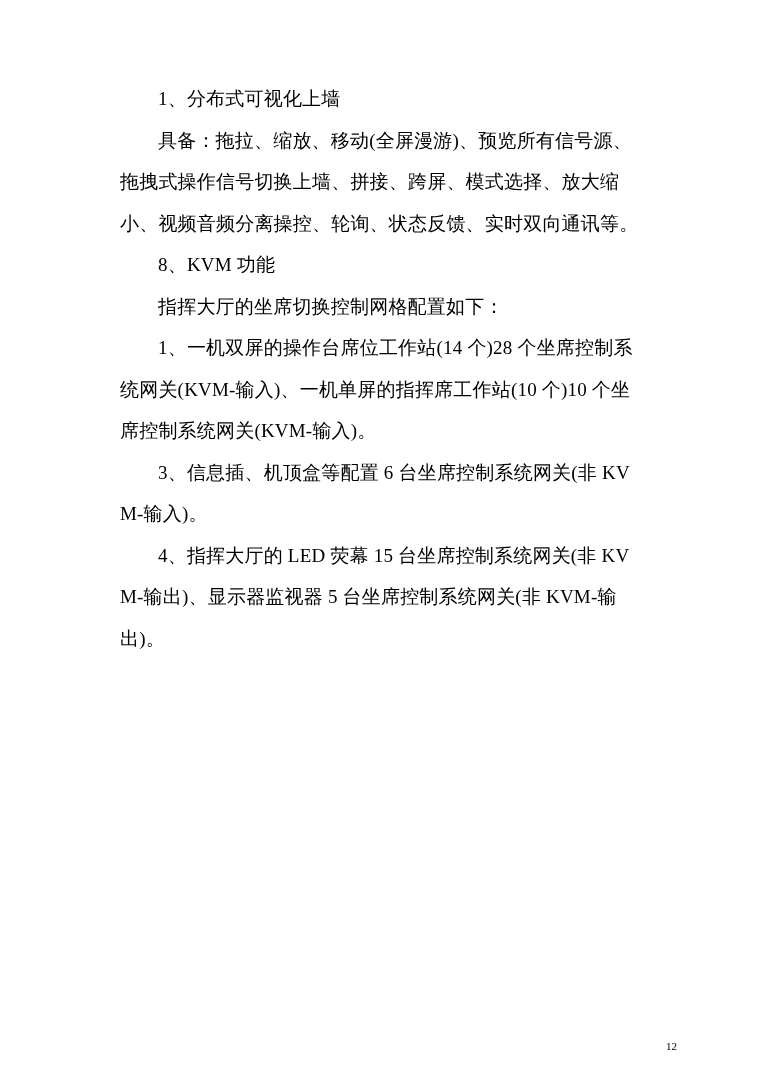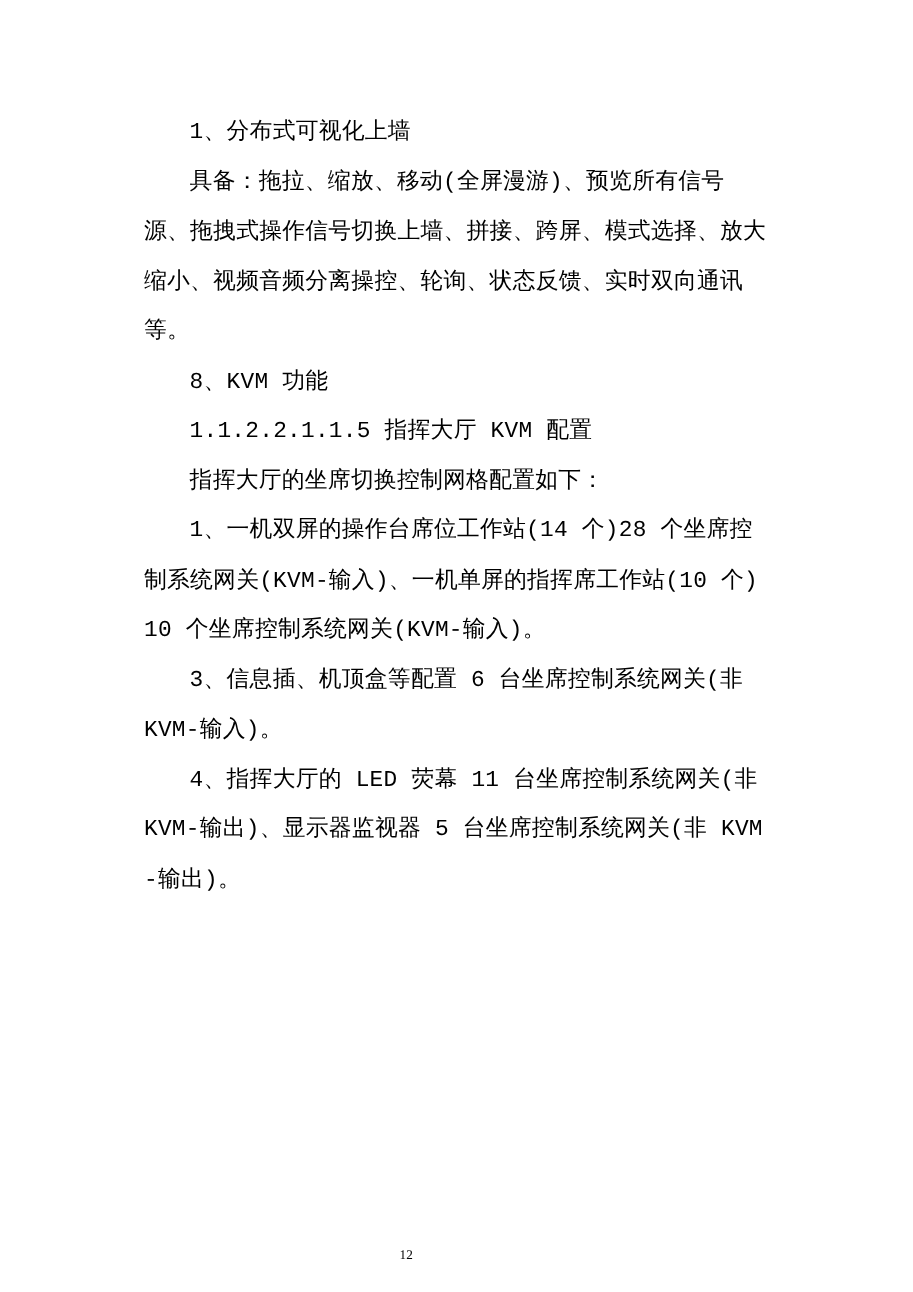--- a/index.html
+++ b/index.html
@@ -19,52 +19,50 @@
       position: absolute;
       left: 0;
       top: 0;
       width: 761px;
       height: 1077px;
       background: #ffffff;
     }
     .body-text {
       position: absolute;
       left: 120px;
-      top: 90px;
+      top: 78px;
       width: 520px;
-      font-family: Liberation Mono, monospace;
     }
     .para {
       margin: 0;
       font-size: 19px;
       line-height: 41.5px;
       text-indent: 38px;
       text-align: left;
       letter-spacing: 0.2px;
       white-space: normal;
       word-break: break-all;
     }
     .page-number {
       position: absolute;
       left: 0;
       width: 677px;
       top: 1040px;
-      text-align: center;
+      text-align: right;
       font-size: 11px;
       color: #000000;
     }
   </style>
 </head>
 <body>
 
 <div class="page">
   <div class="body-text">
     <p class="para">1、分布式可视化上墙</p>
     <p class="para">具备：拖拉、缩放、移动(全屏漫游)、预览所有信号源、拖拽式操作信号切换上墙、拼接、跨屏、模式选择、放大缩小、视频音频分离操控、轮询、状态反馈、实时双向通讯等。</p>
     <p class="para">8、KVM 功能</p>
-    <p class="para">1.1.2.2.1.1.5 指挥大厅 KVM 配置</p>
     <p class="para">指挥大厅的坐席切换控制网格配置如下：</p>
     <p class="para">1、一机双屏的操作台席位工作站(14 个)28 个坐席控制系统网关(KVM-输入)、一机单屏的指挥席工作站(10 个)10 个坐席控制系统网关(KVM-输入)。</p>
     <p class="para">3、信息插、机顶盒等配置 6 台坐席控制系统网关(非 KVM-输入)。</p>
-    <p class="para">4、指挥大厅的 LED 荧幕 11 台坐席控制系统网关(非 KVM-输出)、显示器监视器 5 台坐席控制系统网关(非 KVM-输出)。</p>
+    <p class="para">4、指挥大厅的 LED 荧幕 15 台坐席控制系统网关(非 KVM-输出)、显示器监视器 5 台坐席控制系统网关(非 KVM-输出)。</p>
   </div>
   <div class="page-number">12</div>
 </div>
 
 </body></html>

